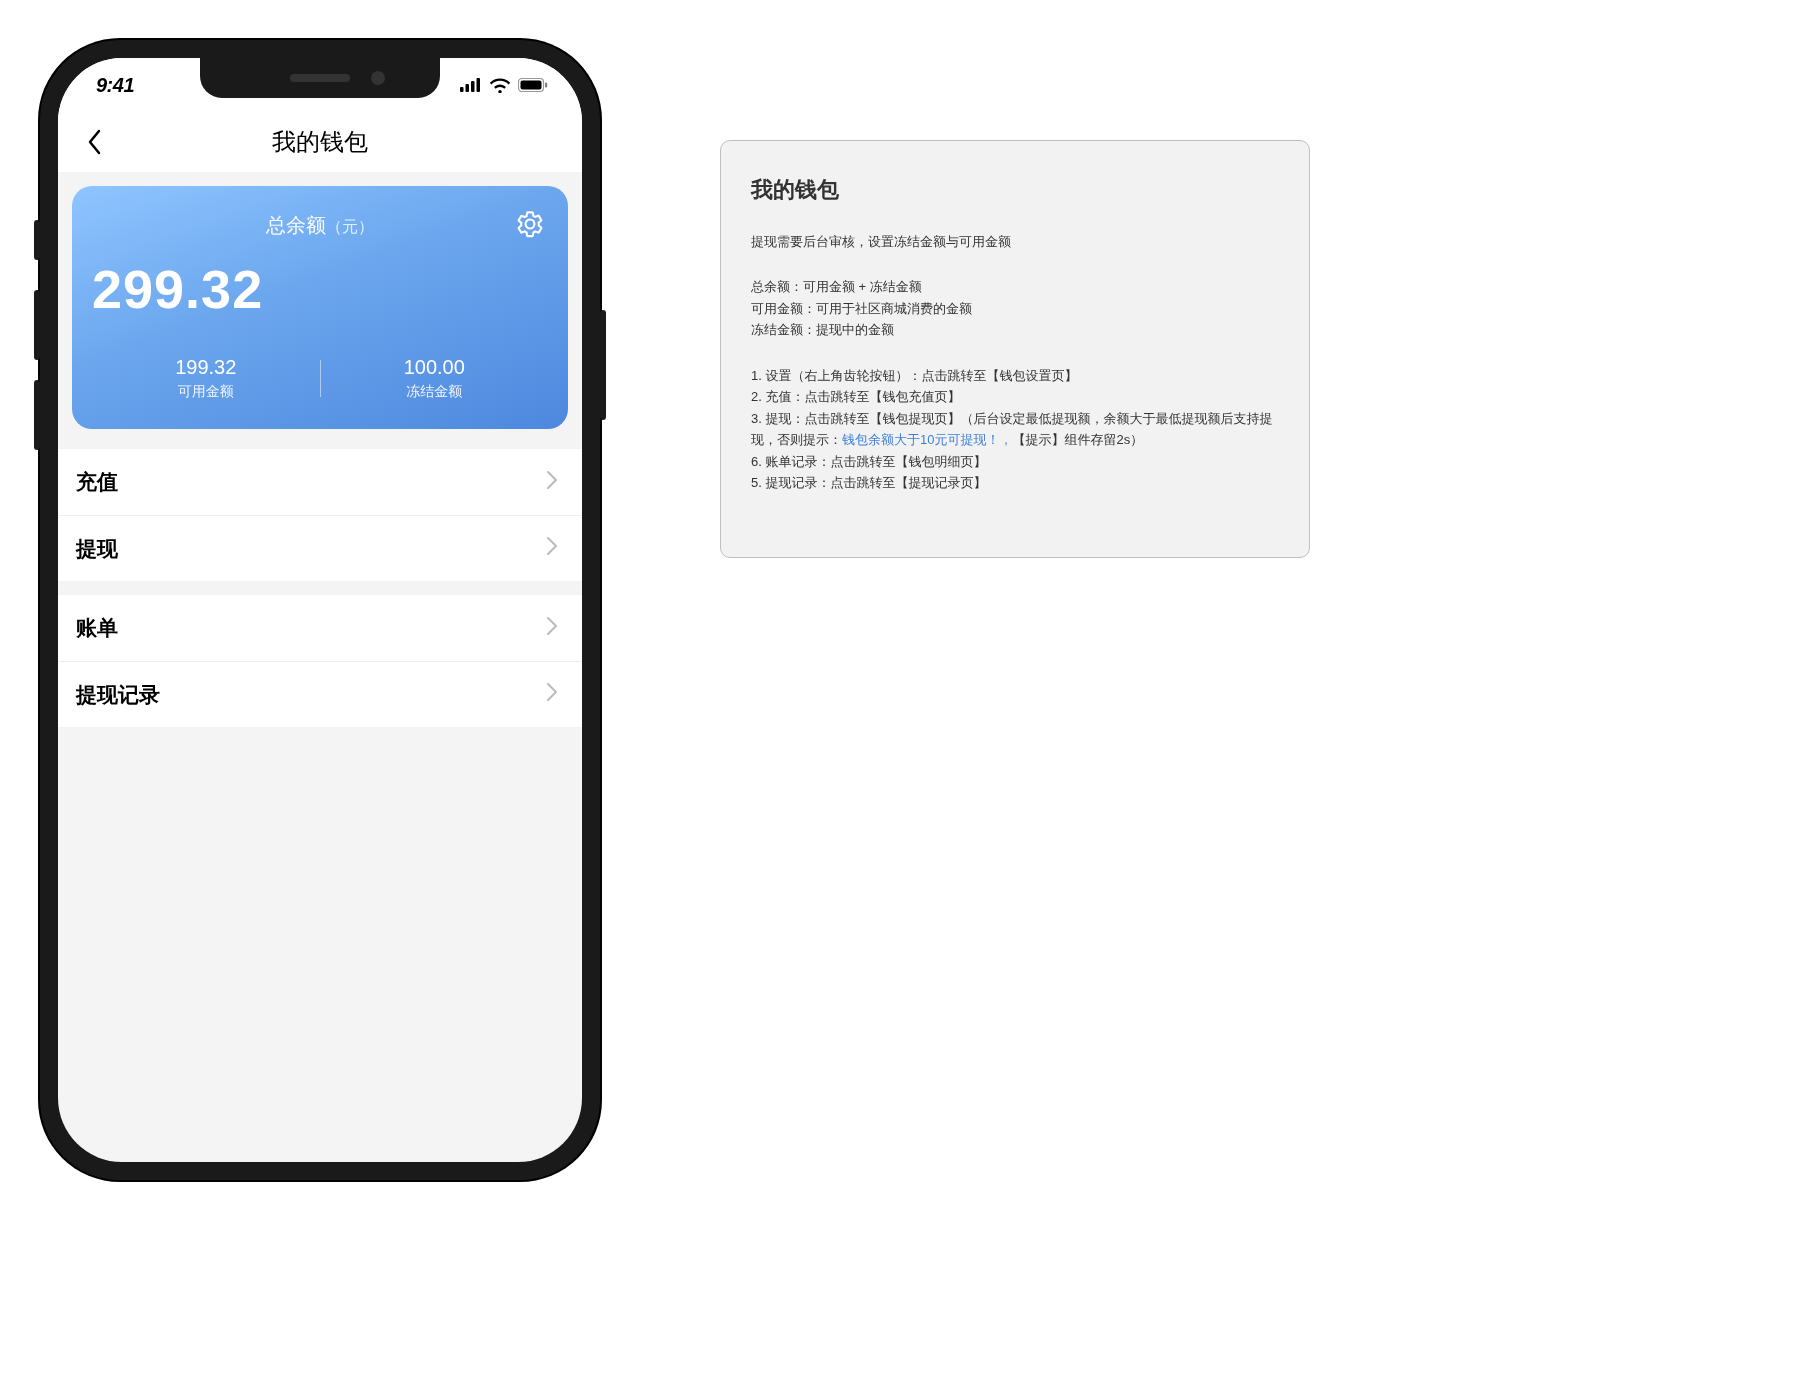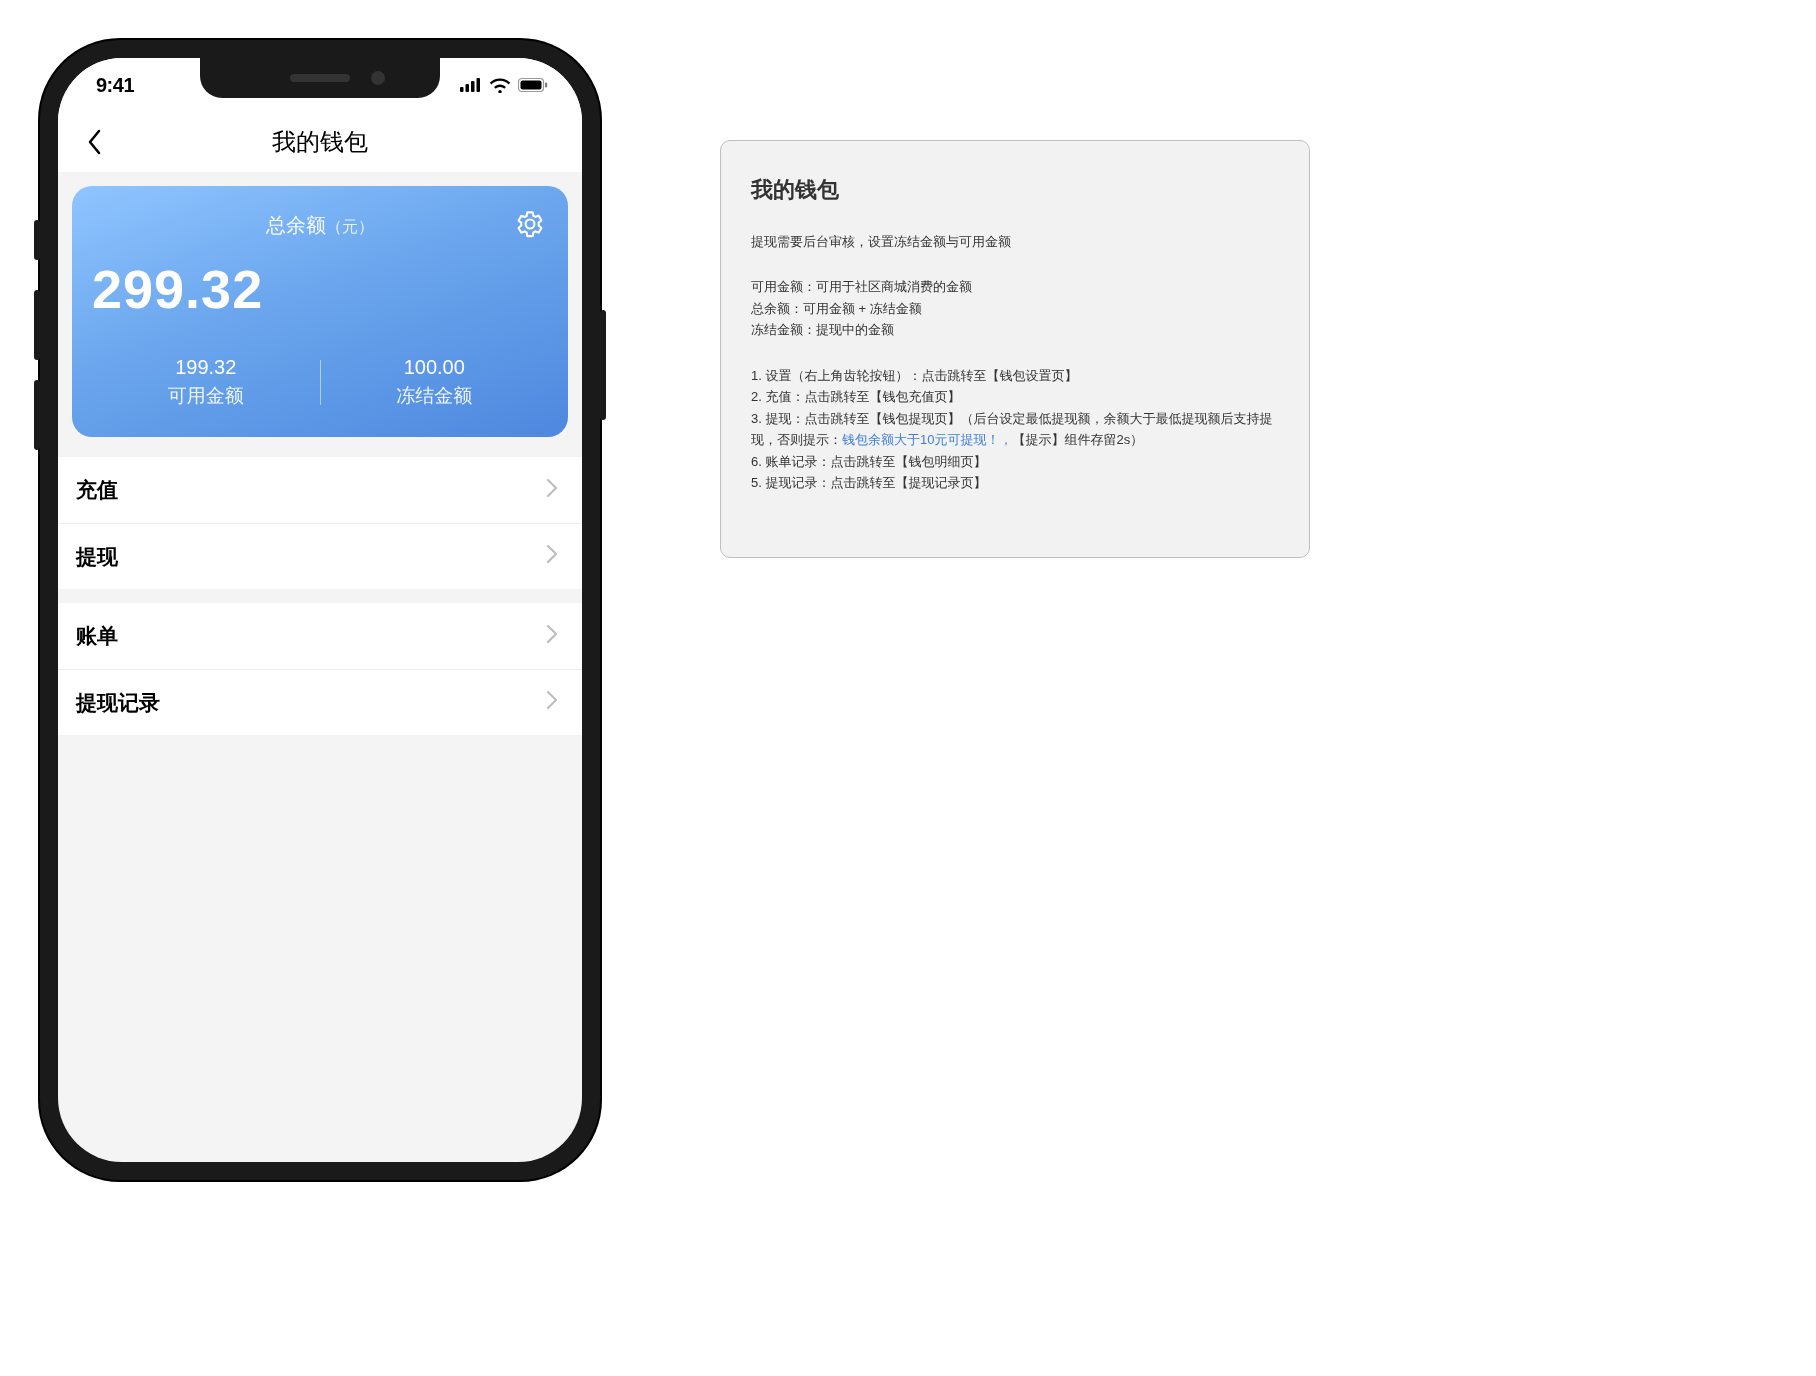--- a/index.html
+++ b/index.html
@@ -77,20 +77,21 @@
   
   .status-bar {
     height: 54px;
     background: #ffffff;
     display: flex;
     align-items: center;
     justify-content: space-between;
     padding: 0 34px 0 38px;
     font-size: 20px;
     font-weight: 600;
+    font-style: italic;
   }
   .status-bar .time { letter-spacing: -0.5px; }
   .status-icons { display: flex; align-items: center; gap: 7px; }
   .status-icons svg { display: block; }
 
   
   .nav {
     height: 60px;
     background: #ffffff;
     display: flex;
@@ -164,21 +165,21 @@
   .balance-split .col {
     flex: 1;
     text-align: center;
   }
   .balance-split .col .val {
     font-size: 20px;
     font-weight: 500;
   }
   .balance-split .col .lbl {
     margin-top: 4px;
-    font-size: 19px;
+    font-size: 14px;
     opacity: 0.9;
   }
   .balance-split .divider {
     width: 1px;
     background: rgba(255,255,255,0.5);
     margin: 4px 0;
   }
 
   .menu-group {
     margin-top: 20px;
@@ -348,22 +349,22 @@
 </div>
 
 <div class="spec-panel">
   <h3>我的钱包</h3>
 
   <div class="block">
     <p>提现需要后台审核，设置冻结金额与可用金额</p>
   </div>
 
   <div class="block">
+    <div class="line">总余额：可用金额 + 冻结金额</div>
     <div class="line">可用金额：可用于社区商城消费的金额</div>
-    <div class="line">总余额：可用金额 + 冻结金额</div>
     <div class="line">冻结金额：提现中的金额</div>
   </div>
 
   <div class="block">
     <div class="line">1. 设置（右上角齿轮按钮）：点击跳转至【钱包设置页】</div>
     <div class="line">2. 充值：点击跳转至【钱包充值页】</div>
     <div class="line">
       <span>3. 提现：点击跳转至【钱包提现页】（后台设定最低提现额，余额大于最低提现额后支持提现，否则提示：</span><span class="highlight">钱包余额大于10元可提现！，</span><span>【提示】组件存留2s）</span>
     </div>
     <div class="line">6. 账单记录：点击跳转至【钱包明细页】</div>

